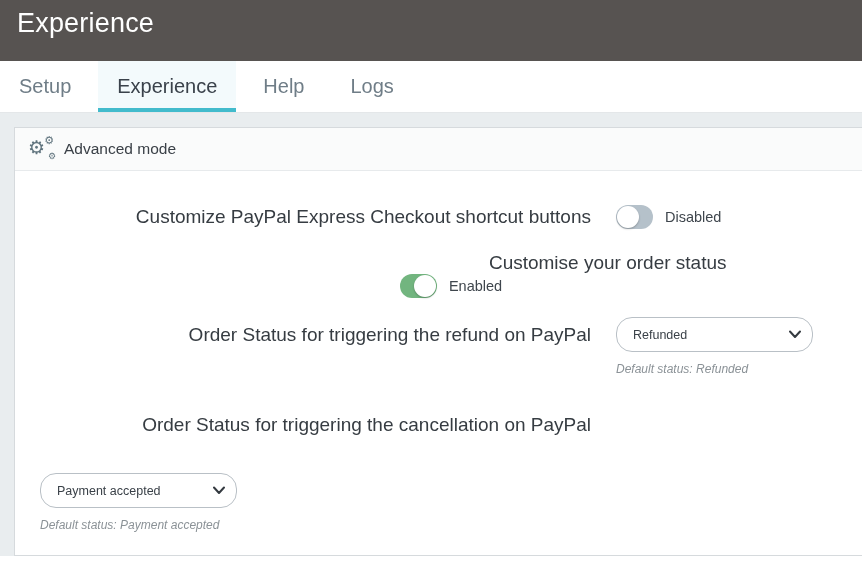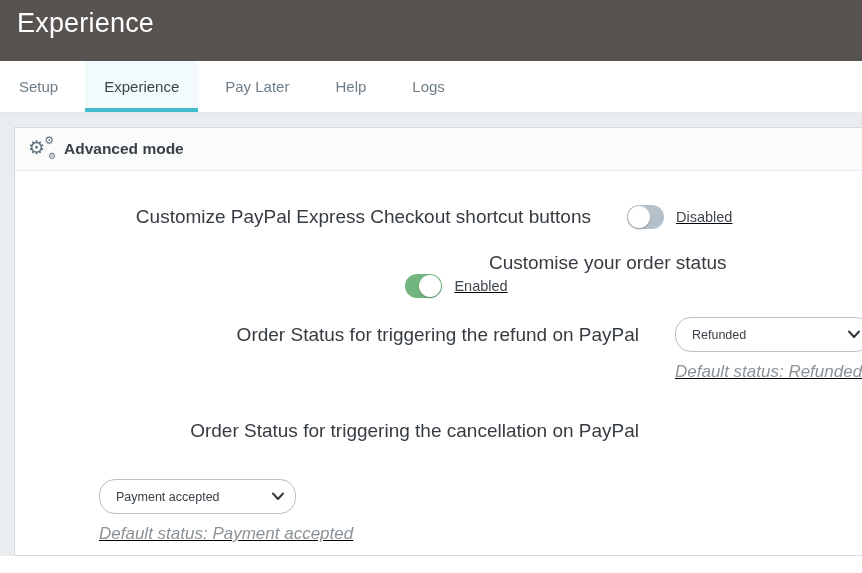--- a/index.html
+++ b/index.html
@@ -20,21 +20,21 @@
   }
 
   
   .tabbar {
     height: 52px; background: #ffffff; display: flex;
     border-bottom: 1px solid #e4e7e9;
   }
   .tab {
     position: relative; display: flex; align-items: center;
     padding: 0 19px; margin-right: 8px;
-    font-size: 15px; color: #6f7d87; cursor: pointer; white-space: nowrap;
+    font-size: 20px; color: #6f7d87; cursor: pointer; white-space: nowrap;
   }
   .tab.active {
     background: #f3fafc; color: #3a424b;
   }
   .tab.active::after {
     content: ""; position: absolute; left: 0; right: 0; bottom: 0;
     height: 4px; background: #42bbcc;
   }
 
   
@@ -50,31 +50,31 @@
     display: flex; align-items: center; padding-left: 13px;
   }
   .cogs {
     position: relative; width: 28px; height: 24px; color: #60747e;
     flex: 0 0 auto;
   }
   .cogs .g-big   { position: absolute; left: 0;  top: 1px;  font-size: 19px; line-height: 1; }
   .cogs .g-small { position: absolute; right: 2px; top: -2px; font-size: 11px; line-height: 1; }
   .cogs .g-tiny  { position: absolute; right: 0; bottom: 0; font-size: 9px; line-height: 1; }
   .panel-title {
-    font-size: 15.5px; font-weight: 700; color: #3a4047; margin-left: 8px;
+    font-size: 15.5px; font-weight: 400; color: #3a4047; margin-left: 8px;
   }
 
   .panel-body { padding-top: 34px; }
 
   .form-row { display: flex; }
   .label-col {
     width: 576px; text-align: right; font-size: 19px; color: #363c42;
     flex: 0 0 auto;
   }
-  .ctrl-col { margin-left: 36px; flex: 0 0 auto; text-decoration: underline; }
+  .ctrl-col { margin-left: 25px; flex: 0 0 auto; }
 
   
   .toggle-row { align-items: center; margin-bottom: 23px; }
   .toggle-row.last { margin-bottom: 19px; flex-direction: column; }
   .toggle-row .ctrl-col { display: flex; align-items: center; }
   .toggle {
     position: relative; width: 37px; height: 24px; border-radius: 12px;
     cursor: pointer; flex: 0 0 auto;
   }
   .toggle.off { background: #b5c1ca; }
@@ -82,54 +82,53 @@
   .knob {
     position: absolute; top: 1px; width: 22px; height: 22px;
     border-radius: 50%; background: #ffffff;
     box-shadow: 0 1px 2px rgba(0,0,0,0.25);
   }
   .toggle.off .knob { left: 1px; }
   .toggle.on  .knob { right: 1px; }
   .toggle-state { margin-left: 12px; font-size: 14.5px; color: #3f464d; }
 
   
-  .select-row { margin-bottom: 31px; padding-left: 48px; }
+  .select-row { margin-bottom: 31px; }
   .select-row .label-col { line-height: 35px; }
   .select-wrap { position: relative; width: 197px; }
   select.status-select {
     -webkit-appearance: none; appearance: none;
     width: 197px; height: 35px; background: #ffffff;
     border: 1px solid #b9c0c6; border-radius: 16px;
     padding: 0 30px 0 16px; font-size: 12.5px; color: #3a4148;
     font-family: "Liberation Sans", sans-serif; cursor: pointer;
   }
   .chev {
     position: absolute; right: 12px; top: 13px; pointer-events: none;
     width: 12px; height: 9px; display: block;
   }
   .help-text {
-    margin-top: 10px; font-size: 17px; font-style: italic; color: #8b9297;
+    margin-top: 10px; font-size: 12px; font-style: italic; color: #8b9297;
   }
 
   
   .below-panel {
     background: #ffffff; height: 17px; margin-left: -14px;
   }
 </style>
 </head>
 <body>
 
 <div class="topbar">
   <h1 class="page-title">Experience</h1>
 </div>
 
 <div class="tabbar">
   <div class="tab">Setup</div>
   <div class="tab active">Experience</div>
-  <div class="tab">Pay Later</div>
   <div class="tab">Help</div>
   <div class="tab">Logs</div>
 </div>
 
 <div class="content">
   <div class="panel">
 
     <div class="panel-header">
       <span class="cogs">
         <span class="g-big">⚙</span>

